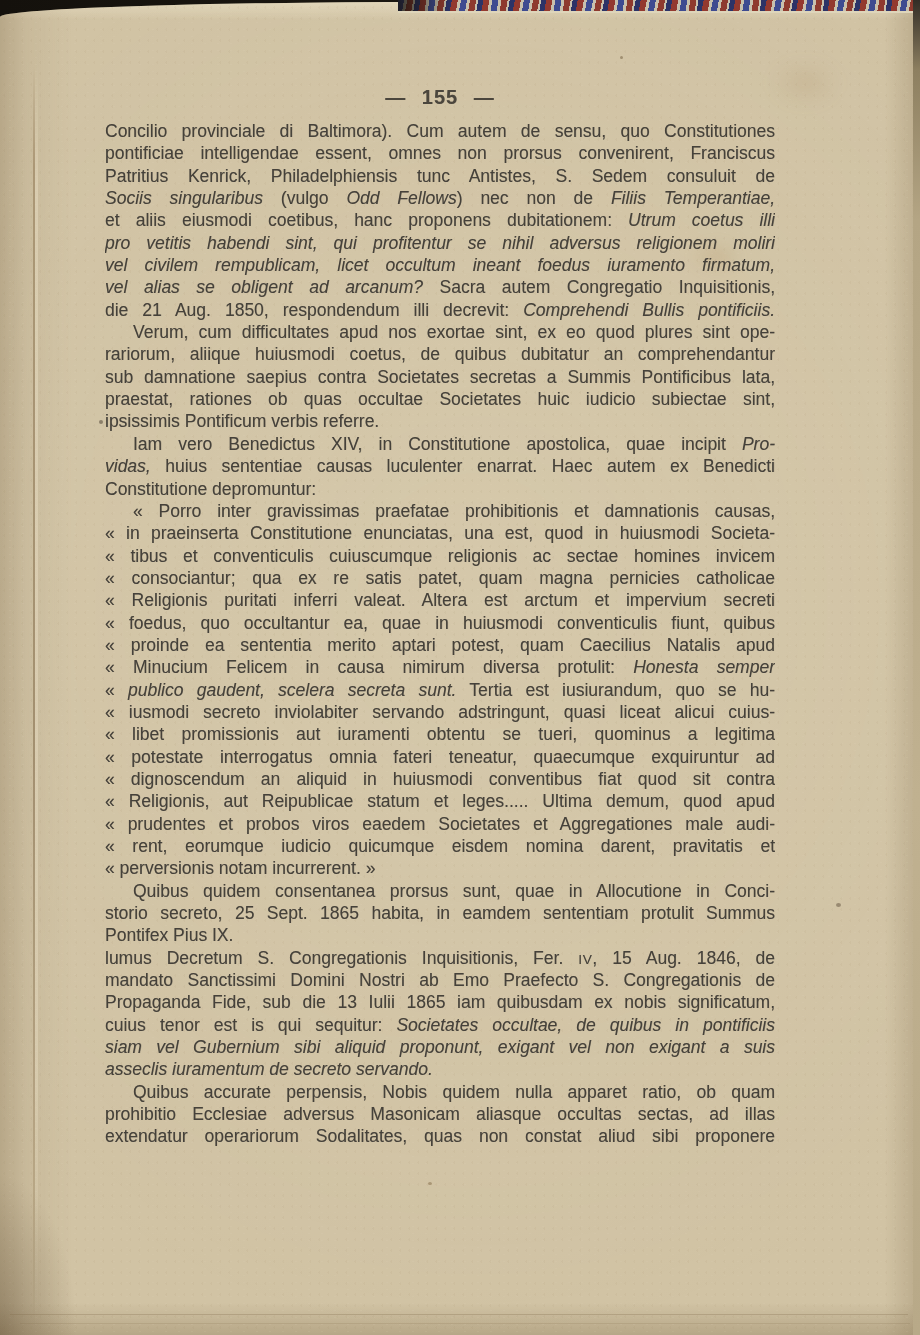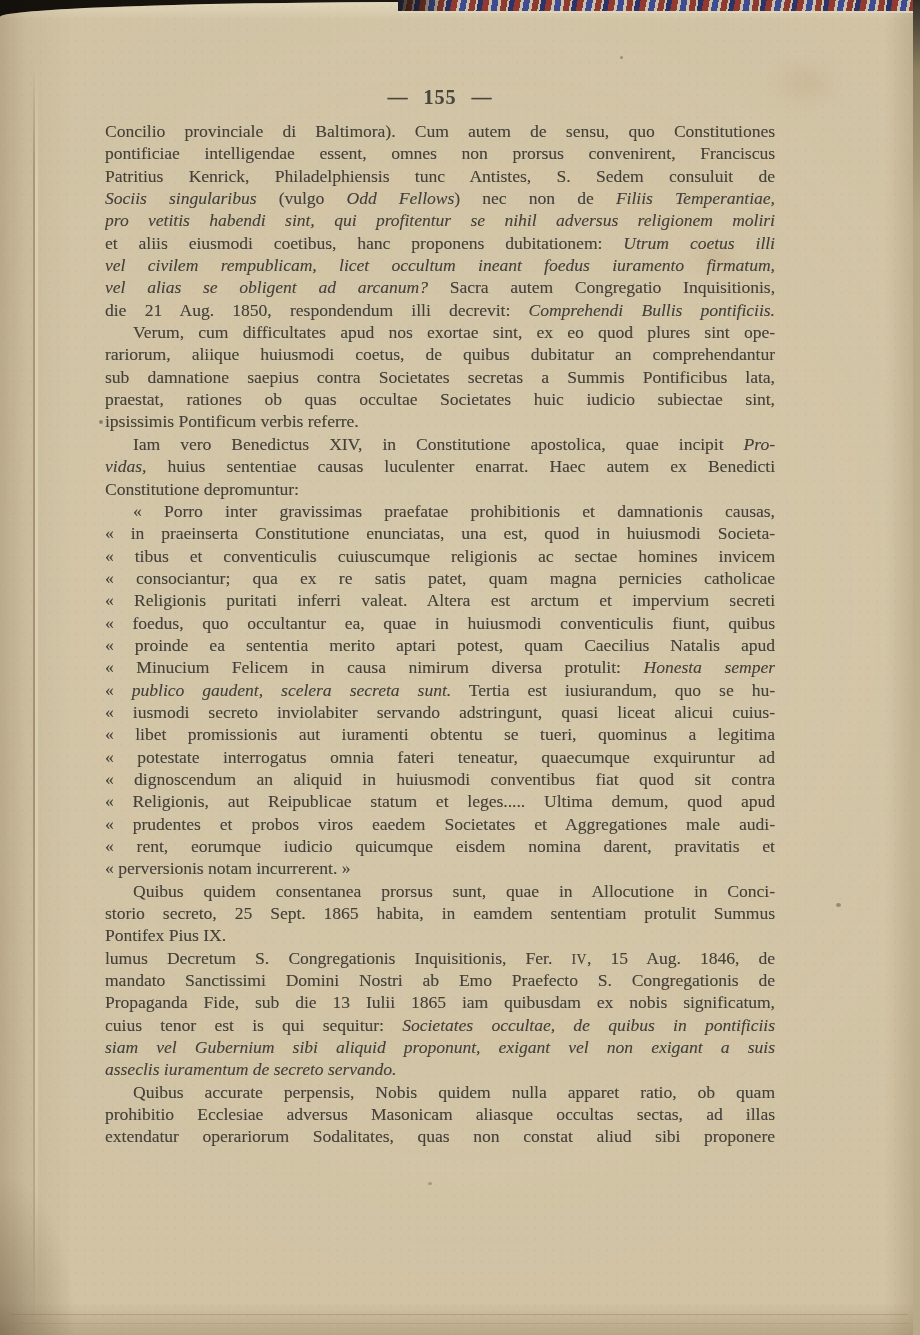--- a/index.html
+++ b/index.html
@@ -1,17 +1,17 @@
 <!DOCTYPE html>
 <html><head>
 <meta charset="utf-8">
 <style>
   html,body{margin:0;padding:0;background:#0e0c09;}
   .scene{position:relative;width:920px;height:1335px;overflow:hidden;
-         background:#17130e;font-family:Liberation Serif, serif;}
+         background:#17130e;font-family:Liberation Sans, sans-serif;}
   
   .top-dark{position:absolute;top:0;left:0;right:0;height:16px;
             background:linear-gradient(90deg,#14110c,#1c1812 55%,#242019);}
   
   .marble{position:absolute;top:0;left:398px;right:7px;height:11px;z-index:3;
           background:repeating-linear-gradient(100deg,
             #3e4b90 0 6px,#c8c1ad 6px 9px,#8e3a2e 9px 15px,#c8c1ad 15px 17px,
             #2c3367 17px 22px,#93392f 22px 28px,#c8c1ad 28px 31px);
           border-bottom:2px solid #ded5ba;}
   .marble::after{content:"";position:absolute;inset:0;
@@ -89,22 +89,22 @@
   <div class="speck stain1"></div>
   <div class="speck stain2"></div>
 
   <div class="text-block">
     <div class="folio">— 155 —</div>
     <div id="lines-host">
         <div class="line j"><span class="rm">Concilio provinciale di Baltimora). Cum autem de sensu, quo Constitutiones</span></div>
         <div class="line j"><span class="rm">pontificiae intelligendae essent, omnes non prorsus convenirent, Franciscus</span></div>
         <div class="line j"><span class="rm">Patritius Kenrick, Philadelphiensis tunc Antistes, S. Sedem consuluit de</span></div>
         <div class="line j"><span class="it">Sociis singularibus</span><span class="rm"> (vulgo </span><span class="it">Odd Fellows</span><span class="rm">) nec non de </span><span class="it">Filiis Temperantiae,</span></div>
+        <div class="line j"><span class="rm">et aliis eiusmodi coetibus, hanc proponens dubitationem: </span><span class="it">Utrum coetus illi</span></div>
         <div class="line j"><span class="it">pro vetitis habendi sint, qui profitentur se nihil adversus religionem moliri</span></div>
-        <div class="line j"><span class="rm">et aliis eiusmodi coetibus, hanc proponens dubitationem: </span><span class="it">Utrum coetus illi</span></div>
         <div class="line j"><span class="it">vel civilem rempublicam, licet occultum ineant foedus iuramento firmatum,</span></div>
         <div class="line j"><span class="it">vel alias se obligent ad arcanum?</span><span class="rm"> Sacra autem Congregatio Inquisitionis,</span></div>
         <div class="line j"><span class="rm">die 21 Aug. 1850, respondendum illi decrevit: </span><span class="it">Comprehendi Bullis pontificiis.</span></div>
         <div class="line ind j"><span class="rm">Verum, cum difficultates apud nos exortae sint, ex eo quod plures sint ope-</span></div>
         <div class="line j"><span class="rm">rariorum, aliique huiusmodi coetus, de quibus dubitatur an comprehendantur</span></div>
         <div class="line j"><span class="rm">sub damnatione saepius contra Societates secretas a Summis Pontificibus lata,</span></div>
         <div class="line j"><span class="rm">praestat, rationes ob quas occultae Societates huic iudicio subiectae sint,</span></div>
         <div class="line e"><span class="rm">ipsissimis Pontificum verbis referre.</span></div>
         <div class="line ind j"><span class="rm">Iam vero Benedictus XIV, in Constitutione apostolica, quae incipit </span><span class="it">Pro-</span></div>
         <div class="line j"><span class="it">vidas,</span><span class="rm"> huius sententiae causas luculenter enarrat. Haec autem ex Benedicti</span></div>

